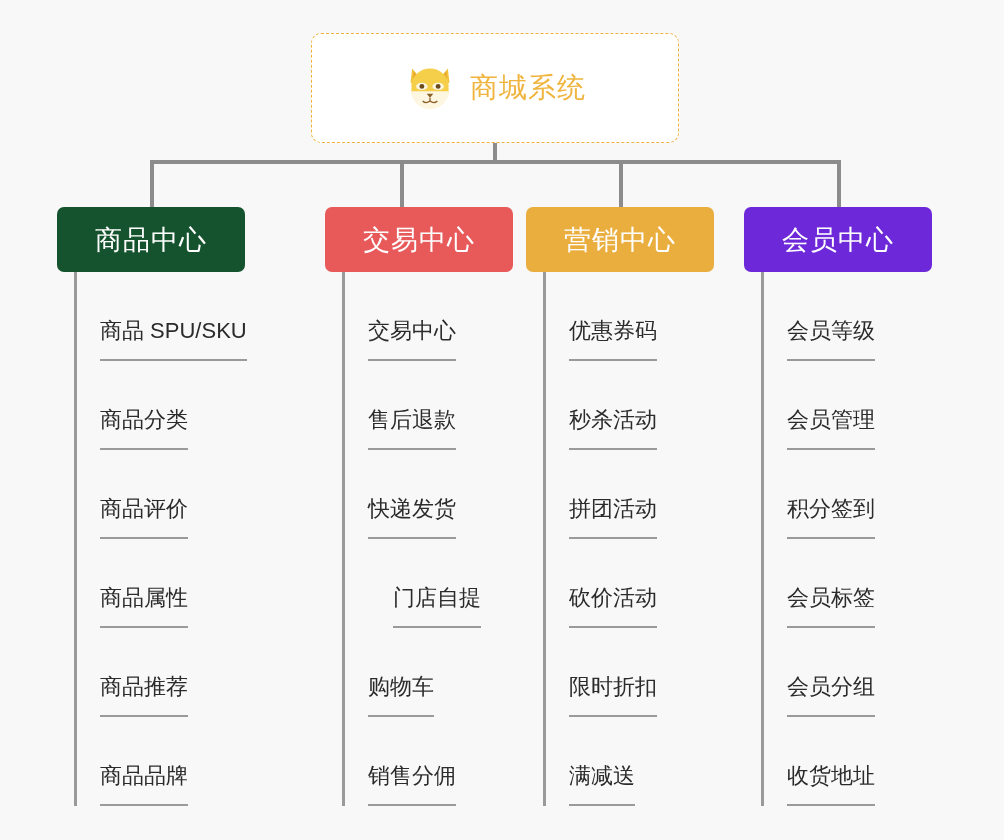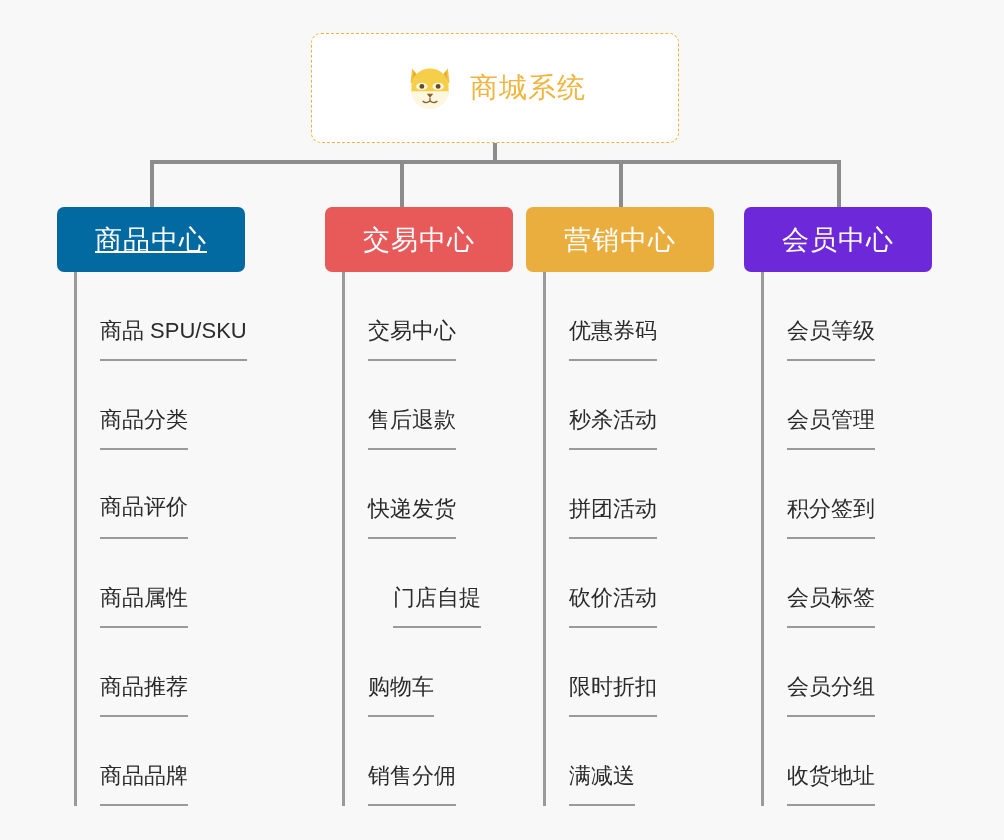--- a/index.html
+++ b/index.html
@@ -141,31 +141,31 @@
   <div class="conn conn-v" style="left:493px; top:143px; height:19px;"></div>
 
   <div class="conn conn-h" style="left:150px; top:160px; width:690px;"></div>
 
   <div class="conn conn-v" style="left:150px; top:160px; height:47px;"></div>
   <div class="conn conn-v" style="left:400px; top:160px; height:47px;"></div>
   <div class="conn conn-v" style="left:619px; top:160px; height:47px;"></div>
   <div class="conn conn-v" style="left:837px; top:160px; height:47px;"></div>
 
   <div class="column" style="left:57px;">
-    <div class="col-header" style="background: #0369a1; text-decoration: underline;">商品中心</div>
+    <div class="col-header" style="background: #14532d;">商品中心</div>
     <div class="col-spine" style="height: 534px; background: rgb(154, 154, 154);"></div>
     <ul class="leaf-list">
         <li class="leaf-item">
           <span class="leaf-label" style="border-bottom-color: rgb(154, 154, 154);">商品 SPU/SKU</span>
         </li>
         <li class="leaf-item">
           <span class="leaf-label" style="border-bottom-color: rgb(154, 154, 154);">商品分类</span>
         </li>
         <li class="leaf-item">
-          <span class="leaf-label" style="border-bottom-color: rgb(154, 154, 154); font-family: Liberation Mono, monospace;">商品评价</span>
+          <span class="leaf-label" style="border-bottom-color: rgb(154, 154, 154);">商品评价</span>
         </li>
         <li class="leaf-item">
           <span class="leaf-label" style="border-bottom-color: rgb(154, 154, 154);">商品属性</span>
         </li>
         <li class="leaf-item">
           <span class="leaf-label" style="border-bottom-color: rgb(154, 154, 154);">商品推荐</span>
         </li>
         <li class="leaf-item">
           <span class="leaf-label" style="border-bottom-color: rgb(154, 154, 154);">商品品牌</span>
         </li>

